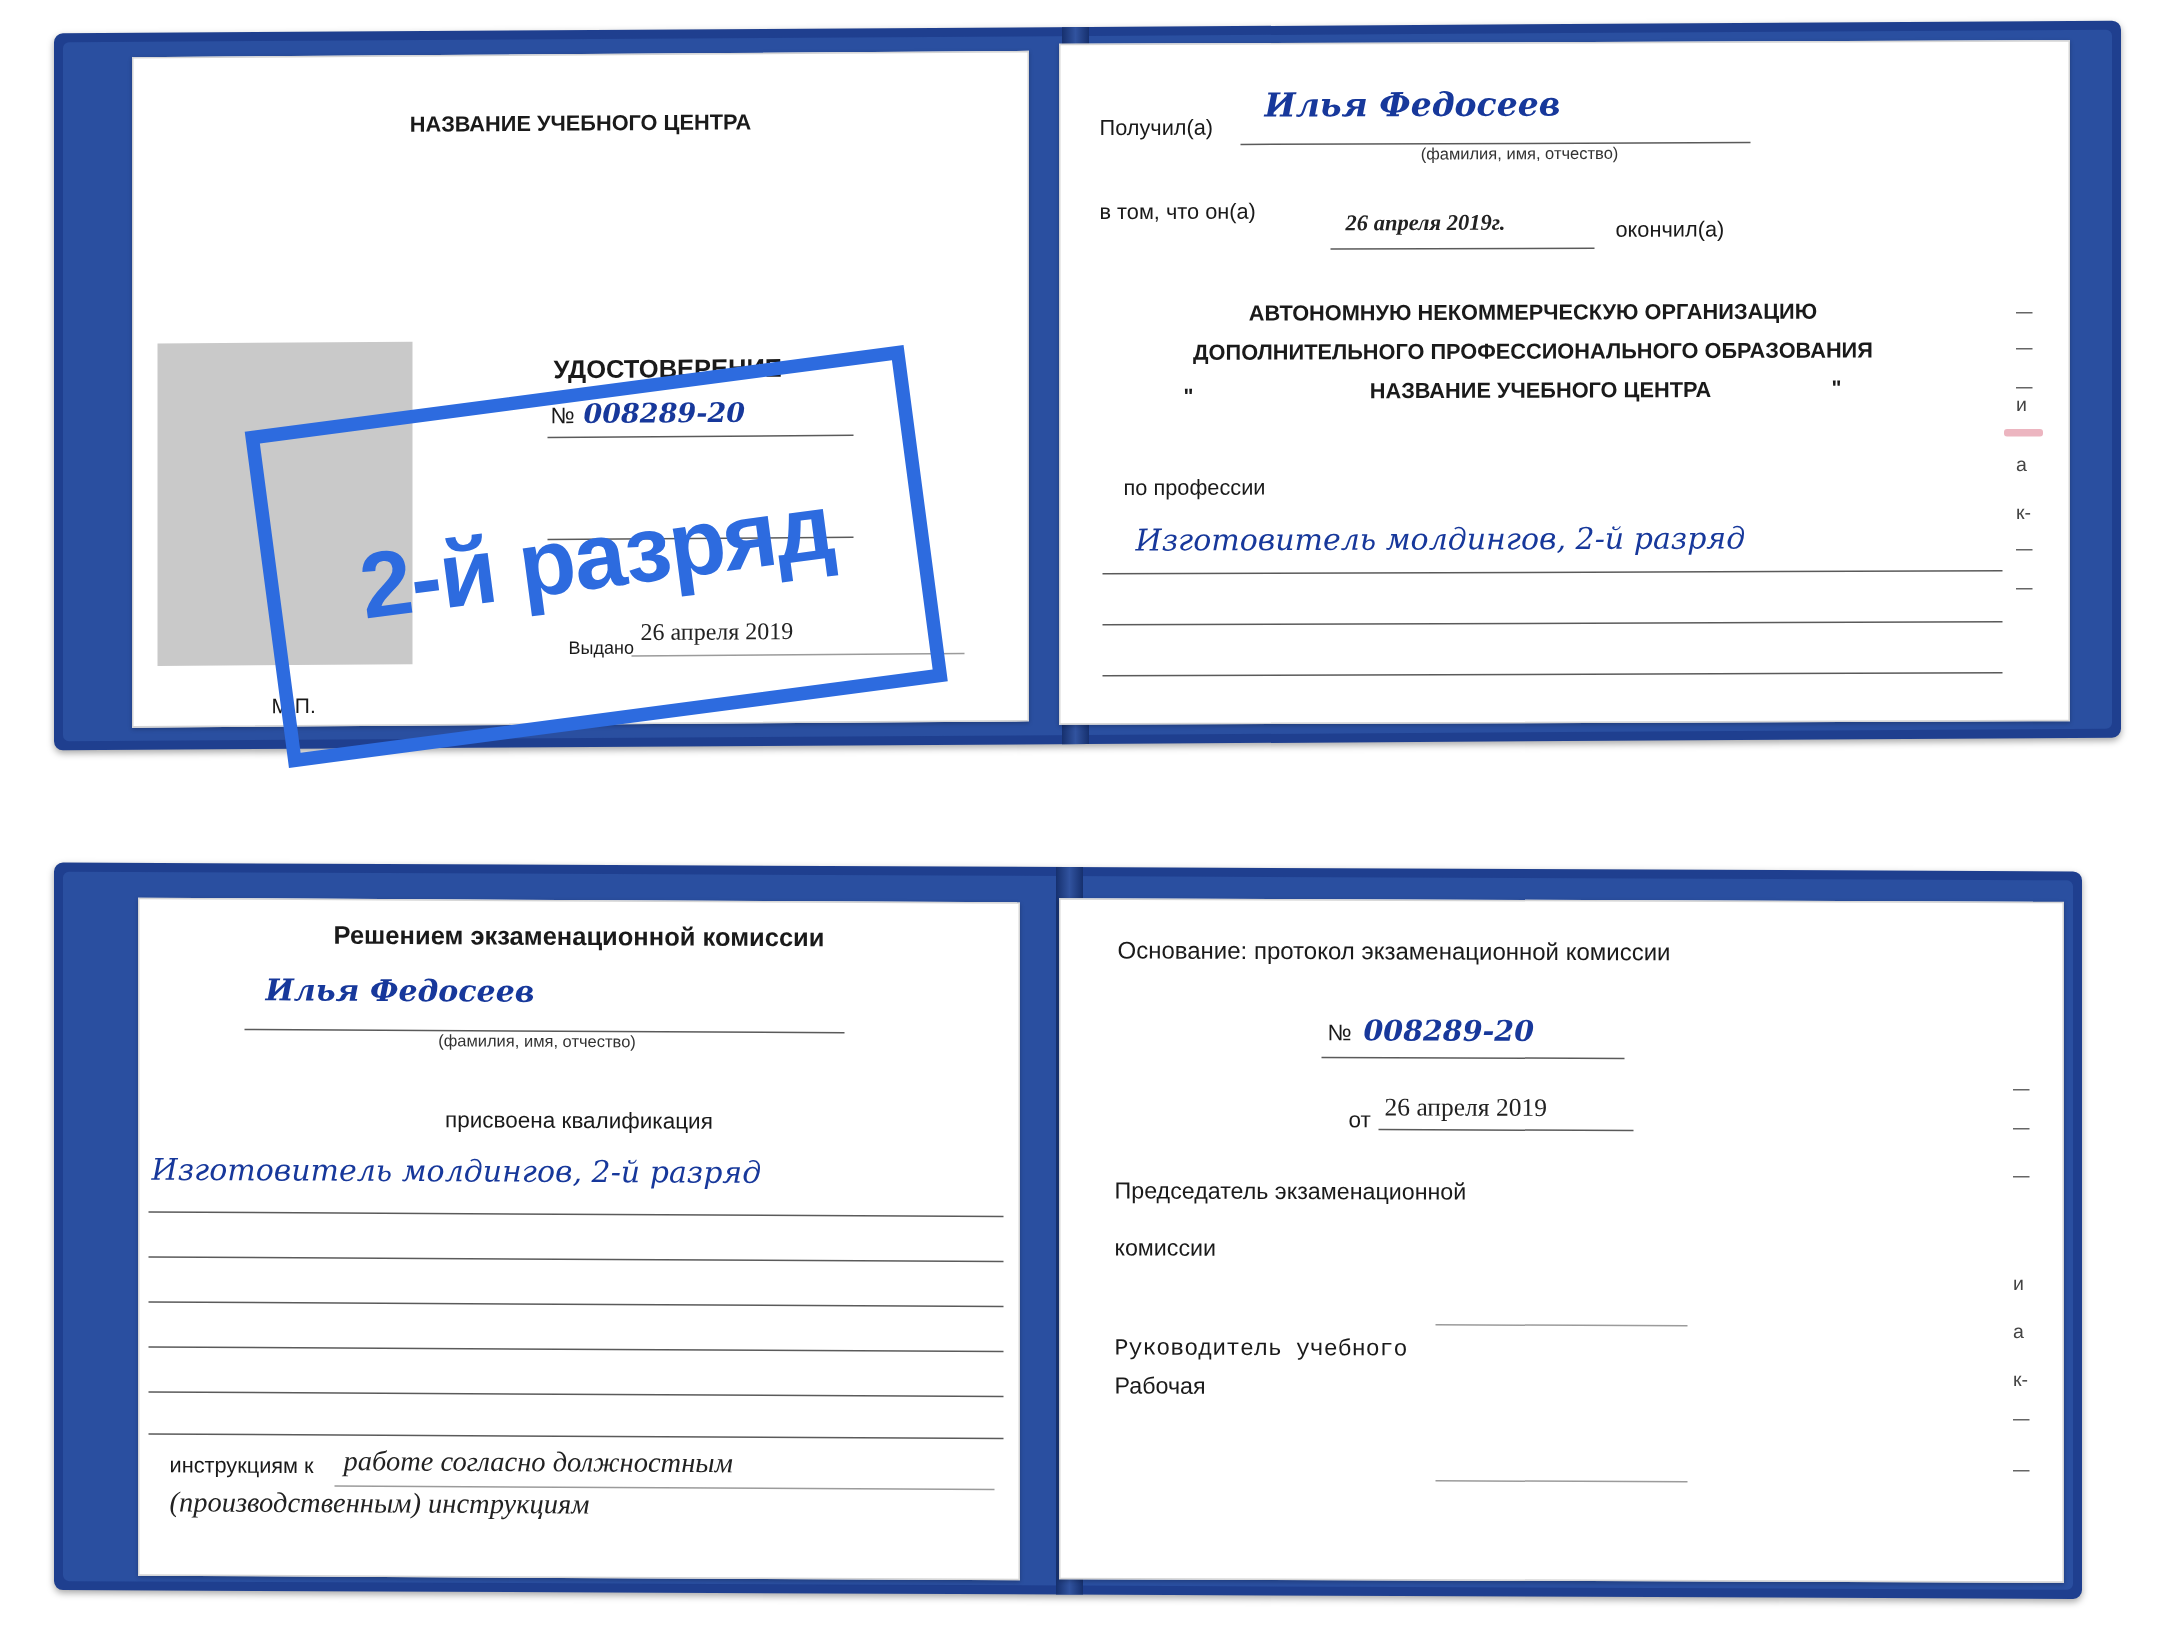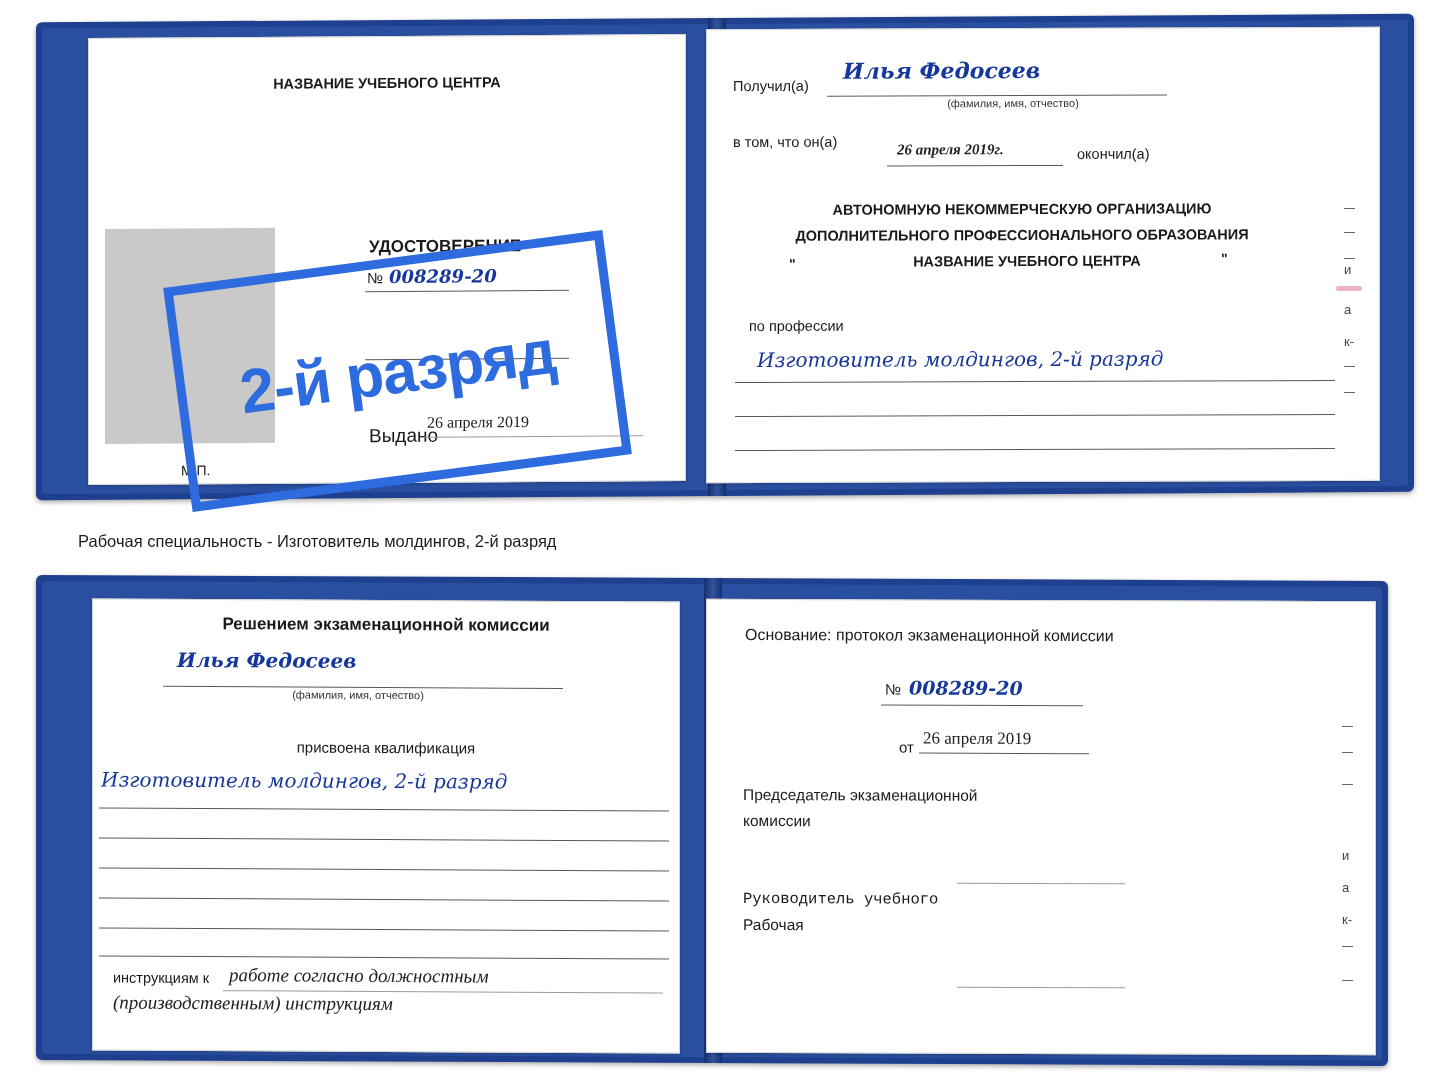--- a/index.html
+++ b/index.html
@@ -180,21 +180,21 @@
       <div id="photo" style="left:16px;top:190px;width:170px;height:215px;"></div>
 
       <div class="lbl bold" style="left:280px;top:200px;font-size:17px;">УДОСТОВЕРЕНИЕ</div>
 
       <div class="lbl" style="left:278px;top:232px;font-size:15px;">№</div>
       <div class="hw blue-bold" style="left:300px;top:229px;font-size:18px;">008289-20</div>
       <div class="rule" style="left:276px;top:254px;width:204px;"></div>
 
       <div class="rule" style="left:276px;top:322px;width:204px;"></div>
 
-      <div class="lbl" style="left:280px;top:388px;font-size:19px;">Выдано</div>
+      <div class="lbl" style="left:290px;top:388px;font-size:12px;">Выдано</div>
       <div class="hw dark" style="left:338px;top:377px;font-size:16px;">26 апреля 2019</div>
       <div class="rule light" style="left:332px;top:400px;width:222px;"></div>
 
       <div class="lbl" style="left:92px;top:424px;font-size:14px;">М.П.</div>
     </div>
   </div>
 
   <div id="stamp">
     <span>2-й разряд</span>
   </div>
@@ -230,21 +230,20 @@
     <div class="edge-dash" style="left:1344px;top:232px;"></div>
     <div class="edge-dash" style="left:1344px;top:258px;"></div>
     <div class="pink-specks" style="left:1336px;top:286px;"></div>
     <div class="edge-frag" style="left:1344px;top:262px;">и</div>
     <div class="edge-frag" style="left:1344px;top:302px;">а</div>
     <div class="edge-frag" style="left:1344px;top:334px;">к-</div>
     <div class="edge-dash" style="left:1344px;top:366px;"></div>
     <div class="edge-dash" style="left:1344px;top:392px;"></div>
   </div>
 
-  <div id="caption">Рабочая специальность - Изготовитель молдингов, 2-й разряд</div>
 
   <div class="booklet bottom">
     <div class="cover-inner"></div>
     <div class="spine bottom-sp"></div>
   </div>
 
   <div class="page-sheet" id="p3">
     <div class="pg-content">
       <div class="lbl bold center" style="left:0;top:14px;width:586px;font-size:17px;">Решением экзаменационной комиссии</div>
 
@@ -275,21 +274,21 @@
 
       <div class="lbl" style="left:178px;top:80px;font-size:15px;">№</div>
       <div class="hw blue-bold" style="left:202px;top:76px;font-size:19px;">008289-20</div>
       <div class="rule" style="left:174px;top:104px;width:202px;"></div>
 
       <div class="lbl" style="left:192px;top:138px;font-size:15px;">от</div>
       <div class="hw dark" style="left:216px;top:128px;font-size:17px;font-style:normal;">26 апреля 2019</div>
       <div class="rule" style="left:212px;top:152px;width:170px;"></div>
 
       <div class="lbl" style="left:36px;top:186px;font-size:15.5px;">Председатель экзаменационной</div>
-      <div class="lbl" style="left:36px;top:212px;font-size:15.5px;">комиссии</div>
+      <div class="lbl" style="left:36px;top:224px;font-size:15.5px;">комиссии</div>
       <div class="rule light" style="left:250px;top:282px;width:168px;"></div>
 
       <div class="lbl" style="left:36px;top:290px;font-size:15.5px;font-family:Liberation Mono, monospace;">Руководитель учебного</div>
       <div class="lbl" style="left:36px;top:316px;font-size:15.5px;">Рабочая</div>
       <div class="rule light" style="left:250px;top:386px;width:168px;"></div>
     </div>
   </div>
 
   <div>
     <div class="edge-dash" style="left:1342px;top:726px;"></div>

